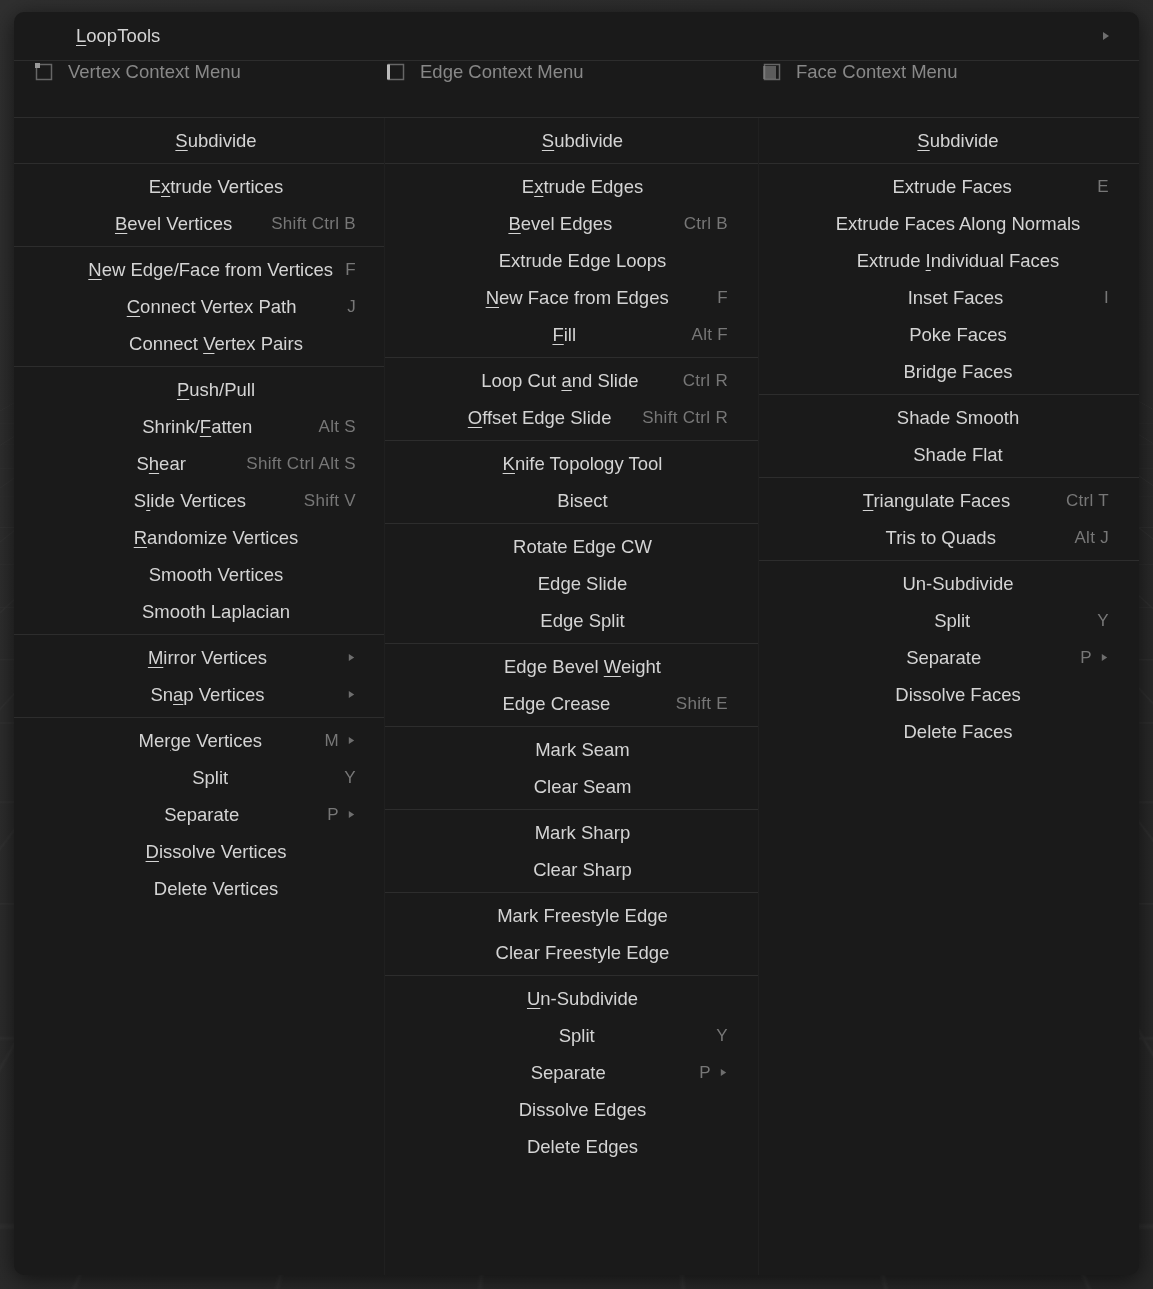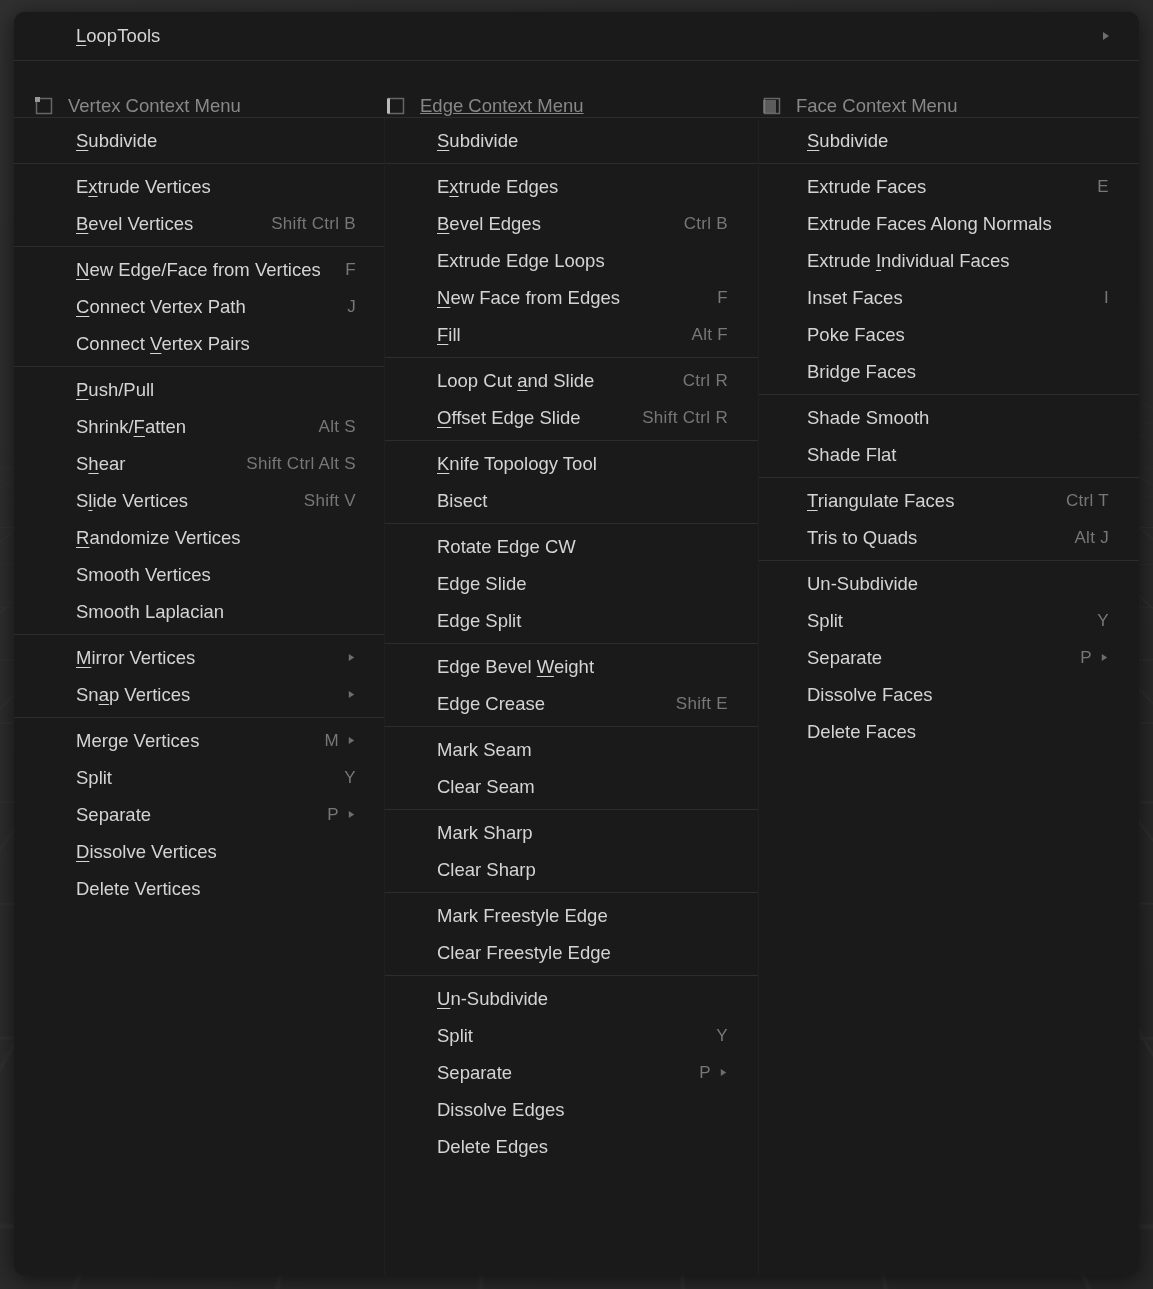--- a/index.html
+++ b/index.html
@@ -11,28 +11,28 @@
     repeating-linear-gradient(90deg,transparent 0 58px,#3a3a3a 58px 59px);
     transform:perspective(800px) rotateX(55deg) scale(1.6) translateY(-80px);
     opacity:.35;}
   .panel{position:absolute;left:14px;top:12px;right:14px;bottom:14px;
     background:#1a1a1a;border-radius:10px;box-shadow:0 4px 22px rgba(0,0,0,.6);
     display:flex;flex-direction:column;overflow:hidden;}
   .top-row{height:48px;display:flex;align-items:center;padding-left:62px;
     border-bottom:1px solid #2d2d2d;}
   .top-row .sub{margin-left:auto;margin-right:28px;color:#7a7a7a;font-size:11px;}
   .top-row .lbl{flex:0 0 282px;}
-  .headers{height:56px;display:flex;align-items:flex-end;color:#888;
+  .headers{height:56px;display:flex;align-items:flex-start;color:#888;
     border-bottom:1px solid #2d2d2d;}
   .hcol{display:flex;align-items:center;gap:14px;}
   .hcol.c1{width:372px;padding-left:20px;box-sizing:border-box;}
-  .hcol.c2{width:376px;text-decoration:underline;}
+  .hcol.c2{width:376px;}
   .hcol.c3{flex:1;}
   .hicon{width:20px;height:20px;display:inline-block;}
-  .cols{flex:1;display:flex;}
+  .cols{flex:1;display:flex;text-align:center;}
   .col{box-sizing:border-box;}
   .col:not(:last-child){border-right:1px solid #202020;}
   .col.c1{width:371px;}
   .col.c2{width:374px;}
   .col.c3{flex:1;}
   .group{border-bottom:1px solid #2d2d2d;padding:4px 0;}
   .group:last-child{border-bottom:none;}
   .item{display:flex;align-items:center;height:37px;padding:0 28px 0 62px;position:relative;}
   .col.c2 .item{padding-left:52px;padding-right:30px;}
   .col.c3 .item{padding-left:48px;padding-right:30px;}

